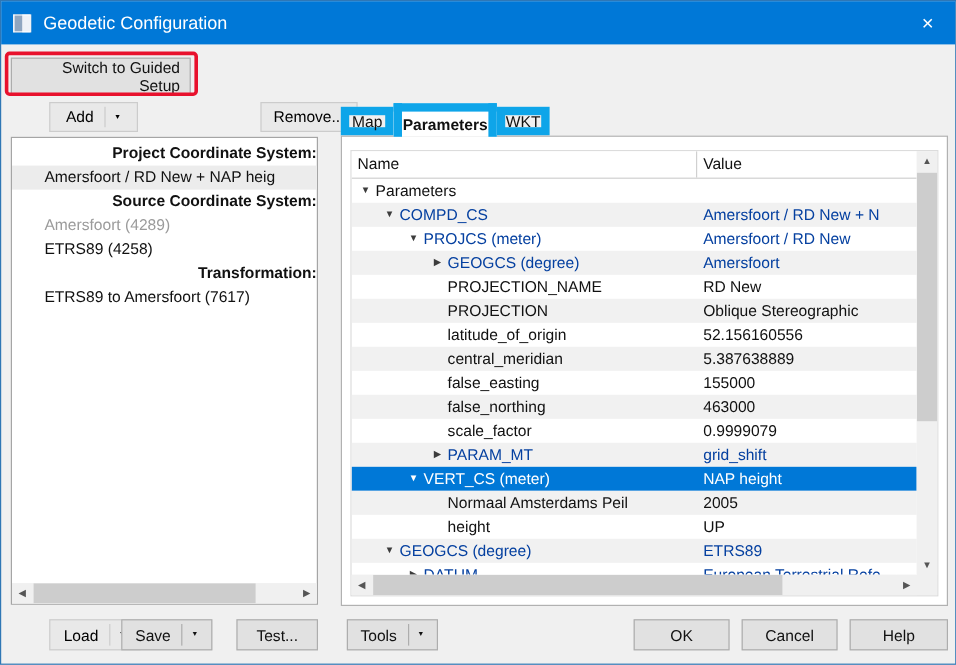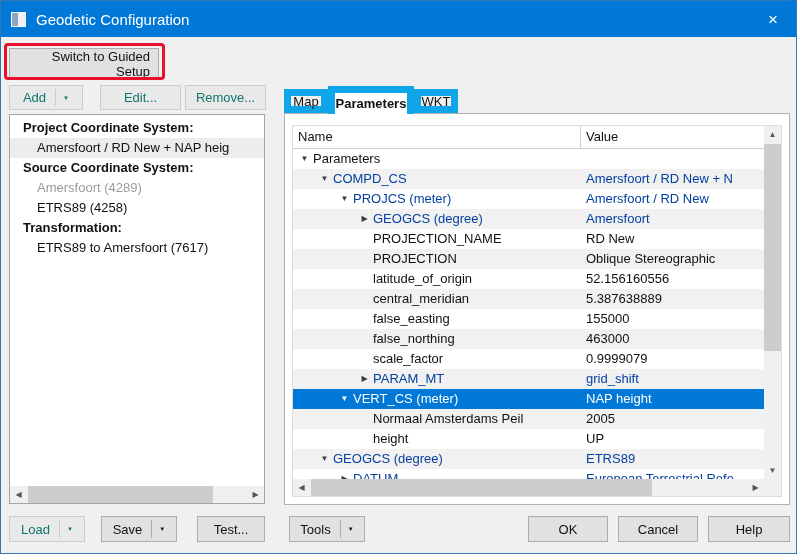--- a/index.html
+++ b/index.html
@@ -16,32 +16,32 @@
   .title-text{font-size:15px;}
   .close-btn{margin-left:auto;width:46px;height:36px;display:flex;align-items:center;justify-content:center;
              font-size:17px;line-height:1;}
 
   
   .btn{position:absolute;display:flex;align-items:center;justify-content:center;appearance:none;
        background:#e1e1e1;border:1px solid #adadad;box-sizing:border-box;padding:0 8px;
        font-family:inherit;font-size:13px;color:#111;}
   .btn .caret{font-size:6px;margin-left:7px;}
   .btn .divider{width:1px;align-self:stretch;background:#adadad;margin:3px 0 3px 9px;}
-  .btn.disabled{color:#0f766e;background:#e9e9e9;border-color:#cccccc;}
+  .btn.disabled{color:#000000;background:#e9e9e9;border-color:#cccccc;margin-left:32px;}
   .btn.disabled .divider{background:#cccccc;}
 
   .annotation{position:absolute;left:3px;top:42px;width:161px;height:37px;box-sizing:border-box;
               border:3px solid var(--annotation,#e8112d);border-radius:4px;pointer-events:none;z-index:20;}
 
   
   .listbox{position:absolute;left:8px;top:113px;width:256px;height:390px;background:#fff;
            border:1px solid #a5a5a5;box-sizing:border-box;overflow:hidden;}
   .list-items{position:absolute;left:0;top:3px;right:0;}
   .list-item{height:20px;line-height:20px;padding-left:13px;white-space:nowrap;overflow:hidden;}
-  .list-item.bold{font-weight:bold;}
+  .list-item.bold{font-weight:bold;text-align:right;}
   .list-item.indent{padding-left:27px;}
   .list-item.gray{color:#9b9b9b;}
   .list-item.sel{background:#ececec;}
 
   
   .hscroll{display:flex;height:17px;background:#f0f0f0;}
   .vscroll{position:absolute;display:flex;flex-direction:column;width:17px;background:#f0f0f0;}
   .sb-btn{width:17px;height:17px;flex:none;display:flex;align-items:center;justify-content:center;
           color:#555;font-size:8px;background:#f0f0f0;}
   .sb-track{flex:1;position:relative;overflow:hidden;background:#f0f0f0;}
@@ -95,23 +95,20 @@
   <button class="btn" style="left:8px;top:47px;width:150px;height:32px;text-align:right;">
     <span>Switch to Guided Setup</span>
   </button>
   <div class="annotation"></div>
 
   <button class="btn disabled" style="left:8px;top:84px;width:74px;height:25px;">
     <span>Add</span>
     <span class="divider"></span>
     <span class="caret">▼</span>
   </button>
-  <button class="btn disabled" style="left:99px;top:84px;width:81px;height:25px;">
-    <span>Edit...</span>
-  </button>
   <button class="btn disabled" style="left:184px;top:84px;width:81px;height:25px;">
     <span>Remove...</span>
   </button>
 
   <div class="listbox">
     <div class="list-items">
         <div class="list-item bold"><span class="li-label">Project Coordinate System:</span></div>
         <div class="list-item indent sel"><span class="li-label">Amersfoort / RD New + NAP heig</span></div>
         <div class="list-item bold"><span class="li-label">Source Coordinate System:</span></div>
         <div class="list-item indent gray"><span class="li-label">Amersfoort (4289)</span></div>

